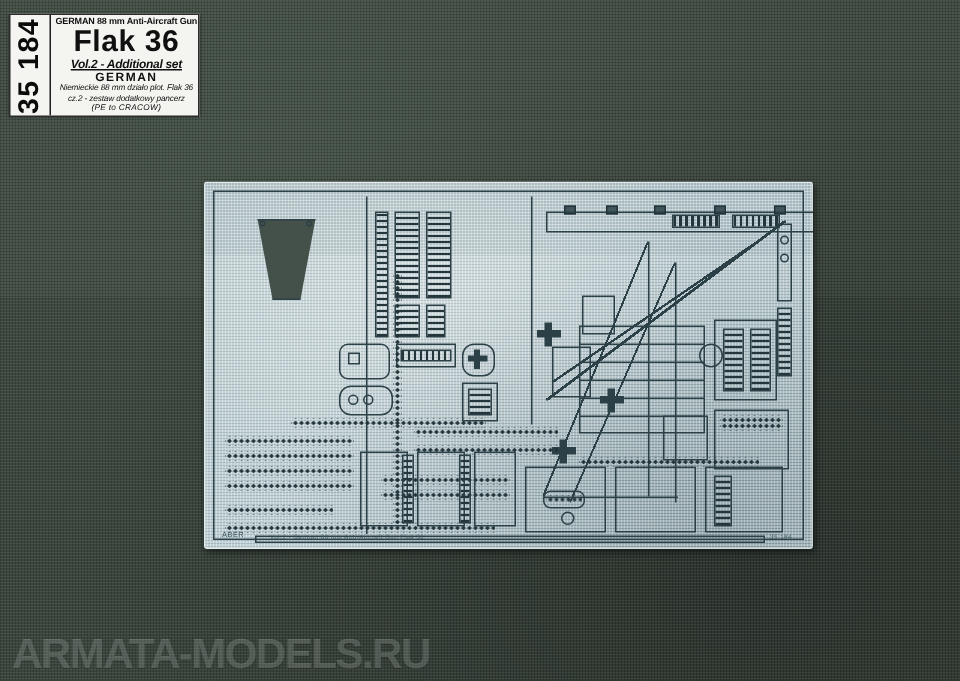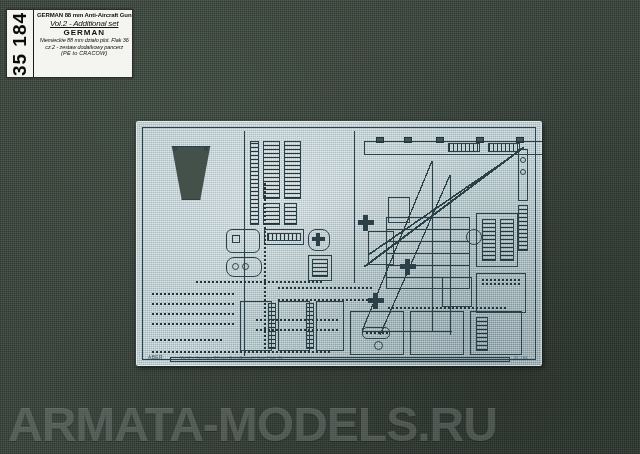--- a/index.html
+++ b/index.html
@@ -71,21 +71,21 @@
   }
   .l-title {
     font-size: 20px;
     font-weight: bold;
     line-height: 20px;
     letter-spacing: 0.4px;
     margin-top: -1px;
   }
   .l-sub {
     font-size: 8px;
-    font-weight: normal;
+    font-weight: bold;
     font-style: italic;
     text-decoration: underline;
     line-height: 9px;
     letter-spacing: -0.2px;
   }
   .l-armour {
     font-size: 8px;
     font-weight: bold;
     line-height: 9px;
     letter-spacing: 1px;
@@ -187,21 +187,21 @@
     letter-spacing: 0.3px;
     white-space: nowrap;
     font-family: "Liberation Sans", sans-serif;
   }
   .fret-text.tiny { font-size: 4.2px; opacity: 0.85; }
 
   
   .watermark {
     position: absolute;
     left: 8px; bottom: 2px;
-    font-size: 48px;
+    font-size: 28px;
     font-weight: bold;
     letter-spacing: -1px;
     color: rgba(225,235,228,0.22);
     text-shadow: 0 1px 0 rgba(0,0,0,0.18);
     white-space: nowrap;
     pointer-events: none;
     font-family: "Liberation Sans", sans-serif;
     text-align: right;
   }
 </style>
@@ -209,20 +209,21 @@
 <body>
 
 <div id="shot">
 
   <div class="label-card">
     <div class="code-col">
       <div class="code-text">35 184</div>
     </div>
     <div class="label-body">
       <div class="l-top">GERMAN 88 mm Anti-Aircraft Gun</div>
+      <div class="l-title">Flak 36</div>
       <div class="l-sub">Vol.2 - Additional set</div>
       <div class="l-armour">GERMAN</div>
       <div class="l-pl">Niemieckie 88 mm działo plot. Flak 36</div>
       <div class="l-pl">cz.2 - zestaw dodatkowy pancerz</div>
       <div class="l-city">(PE to CRACOW)</div>
     </div>
   </div>
 
   <div class="fret">
     <div class="fret-inner-border"></div>

